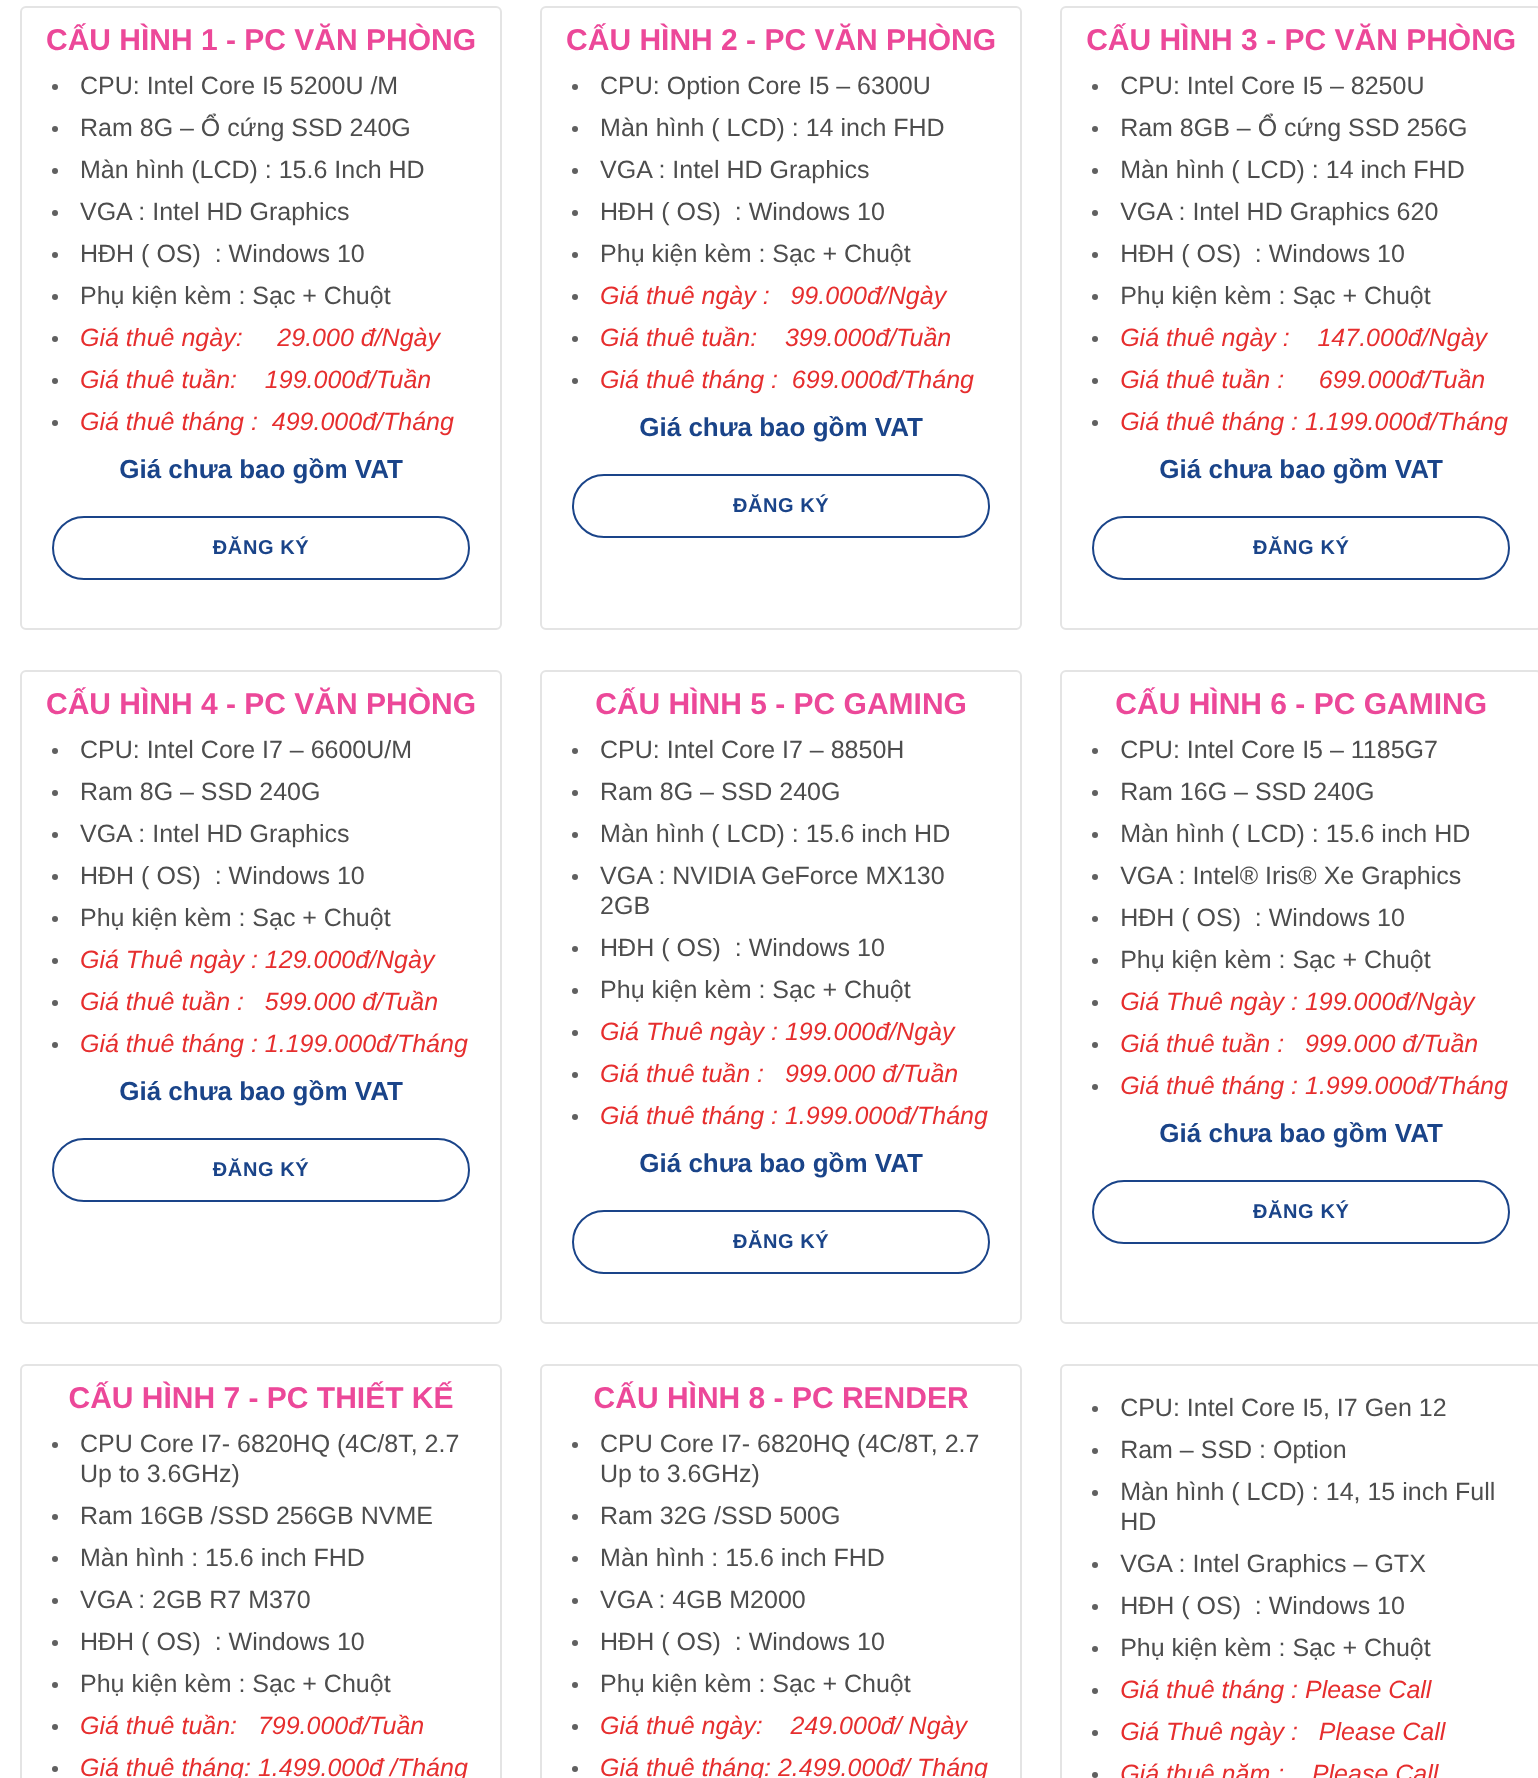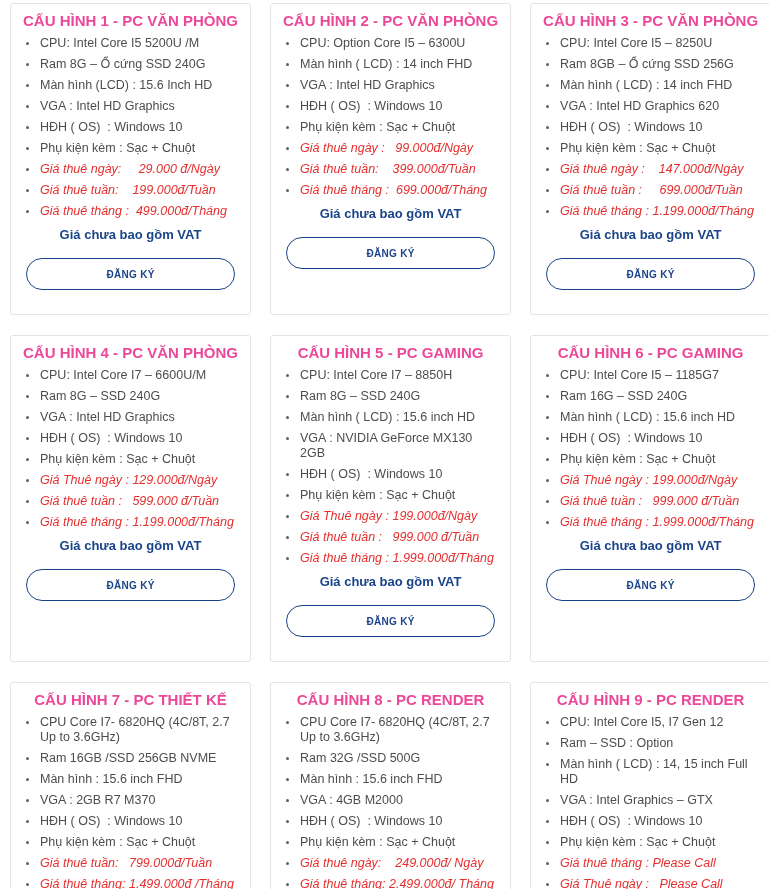--- a/index.html
+++ b/index.html
@@ -164,20 +164,21 @@
     <div class="vat-note">Giá chưa bao gồm VAT</div>
     <button class="register-button">ĐĂNG KÝ</button>
   </section>
 
   <section class="card">
     <h2 class="card-title">CẤU HÌNH 6 - PC GAMING</h2>
     <ul class="spec-list">
         <li>CPU: Intel Core I5 – 1185G7</li>
         <li>Ram 16G – SSD 240G</li>
         <li>Màn hình ( LCD) : 15.6 inch HD</li>
+        <li>VGA : Intel® Iris® Xe Graphics</li>
         <li>HĐH ( OS)  : Windows 10</li>
         <li>Phụ kiện kèm : Sạc + Chuột</li>
         <li class="price">Giá Thuê ngày : 199.000đ/Ngày</li>
         <li class="price">Giá thuê tuần :   999.000 đ/Tuần</li>
         <li class="price">Giá thuê tháng : 1.999.000đ/Tháng</li>
       </ul>
     <div class="vat-note">Giá chưa bao gồm VAT</div>
     <button class="register-button">ĐĂNG KÝ</button>
   </section>
 
@@ -205,21 +206,20 @@
         <li>VGA : 4GB M2000</li>
         <li>HĐH ( OS)  : Windows 10</li>
         <li>Phụ kiện kèm : Sạc + Chuột</li>
         <li class="price">Giá thuê ngày:    249.000đ/ Ngày</li>
         <li class="price">Giá thuê tháng: 2.499.000đ/ Tháng</li>
       </ul>
 
   </section>
 
   <section class="card">
-    <h2 class="card-title">CẤU HÌNH 9 - PC RENDER</h2>
     <ul class="spec-list">
         <li>CPU: Intel Core I5, I7 Gen 12</li>
         <li>Ram – SSD : Option</li>
         <li>Màn hình ( LCD) : 14, 15 inch Full HD</li>
         <li>VGA : Intel Graphics – GTX</li>
         <li>HĐH ( OS)  : Windows 10</li>
         <li>Phụ kiện kèm : Sạc + Chuột</li>
         <li class="price">Giá thuê tháng : Please Call</li>
         <li class="price">Giá Thuê ngày :   Please Call</li>
         <li class="price">Giá thuê năm :    Please Call</li>

